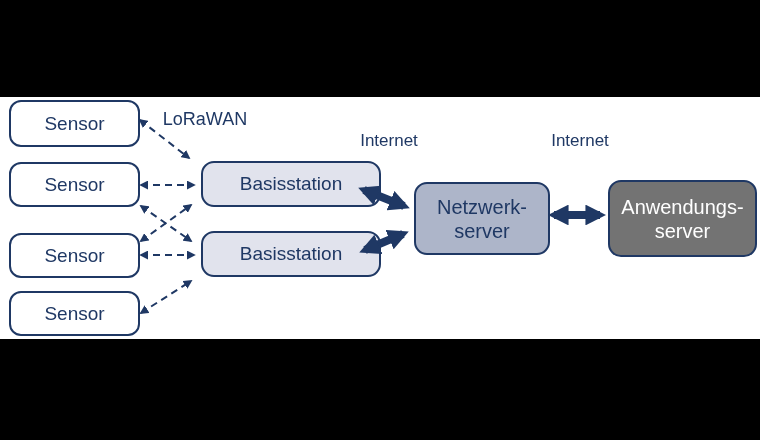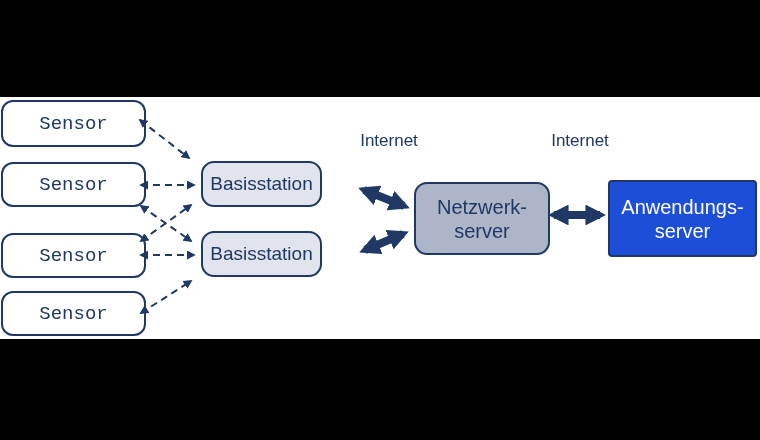--- a/index.html
+++ b/index.html
@@ -22,49 +22,48 @@
     box-sizing: border-box;
     border: 2px solid #1f3864;
     display: flex;
     flex-direction: column;
     align-items: center;
     justify-content: center;
     color: #1f3864;
     text-align: center;
   }
   .sensor {
-    left: 1px; width: 145px; height: 45px;
+    left: 9px; width: 131px; height: 45px;
     background: #ffffff;
     border-radius: 12px;
     font-size: 19px;
-    font-family: Liberation Mono, monospace;
   }
   .sensor1 { top: 100px; height: 47px; }
   .sensor2 { top: 162px; }
   .sensor3 { top: 233px; }
   .sensor4 { top: 291px; }
   .base {
-    left: 201px; width: 121px; height: 46px;
+    left: 201px; width: 180px; height: 46px;
     background: #e1e3ed;
     border-radius: 13px;
     font-size: 19px;
   }
   .base1 { top: 161px; }
   .base2 { top: 231px; }
   .netz {
     left: 414px; top: 182px; width: 136px; height: 73px;
     background: #adb5c9;
     border-radius: 13px;
     font-size: 20px;
     line-height: 24px;
   }
   .anw {
     left: 608px; top: 180px; width: 149px; height: 77px;
-    background: #1d4ed8;
-    border-radius: 4px;
+    background: #737373;
+    border-radius: 13px;
     font-size: 20px;
     line-height: 24px;
     color: #ffffff;
   }
   .flabel {
     position: absolute;
     color: #1f3864;
     text-align: center;
     width: 90px;
   }
@@ -118,20 +117,21 @@
   <div class="node netz">
     <span>Netzwerk-</span>
     <span>server</span>
   </div>
 
   <div class="node anw">
     <span>Anwendungs-</span>
     <span>server</span>
   </div>
 
+  <div class="flabel lorawan">LoRaWAN</div>
   <div class="flabel internet1">Internet</div>
   <div class="flabel internet2">Internet</div>
 
   <svg class="overlay" viewBox="0 0 760 440" xmlns="http://www.w3.org/2000/svg">
     <defs>
       <marker id="dh" viewBox="0 0 10 10" refX="8" refY="5" markerWidth="4.5" markerHeight="4.5" orient="auto-start-reverse">
         <path d="M0,0 L10,5 L0,10 z" fill="#1f3864"></path>
       </marker>
       <marker id="th" viewBox="0 0 10 10" refX="7" refY="5" markerWidth="2.6" markerHeight="2.6" orient="auto-start-reverse">
         <path d="M0,0 L10,5 L0,10 z" fill="#1f3864"></path>

